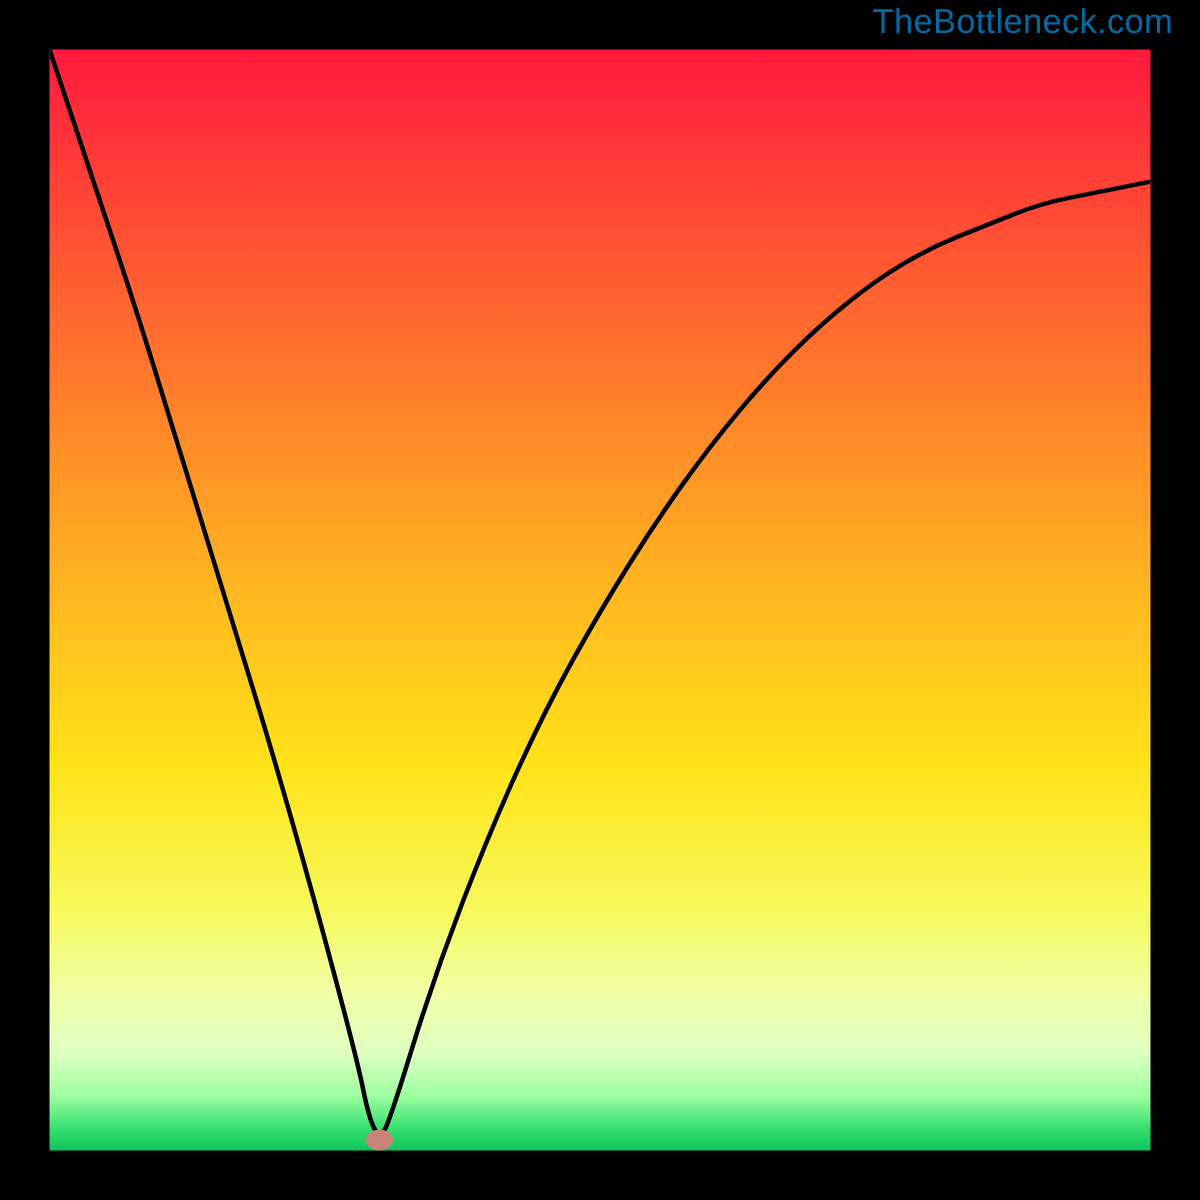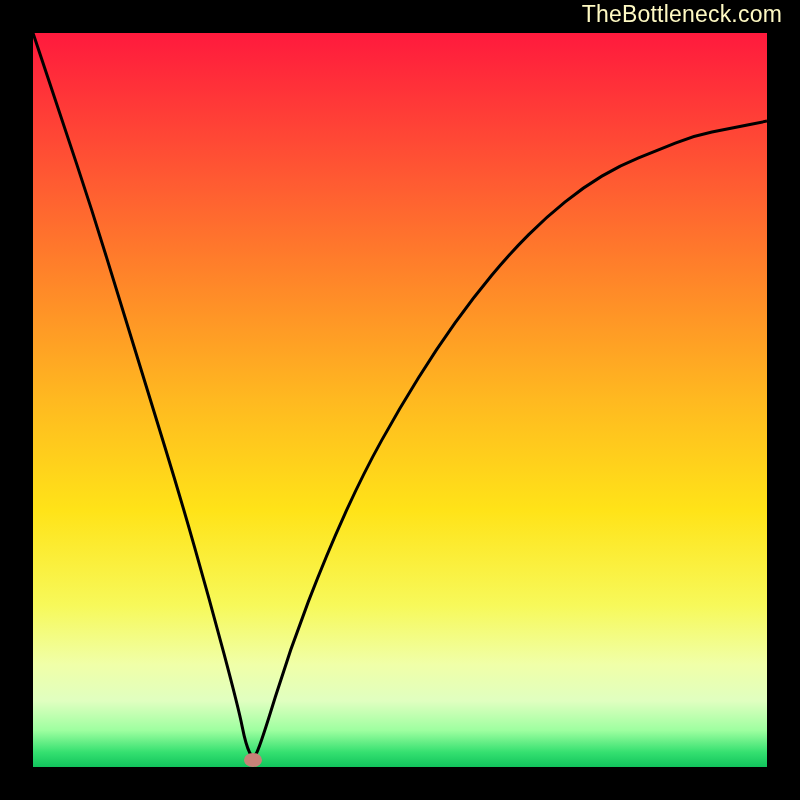--- a/index.html
+++ b/index.html
@@ -37,21 +37,21 @@
       #e0ffc0 91%,
       #9effa0 95%,
       #35e070 98%,
       #11c45c 100%
     );
   }
   .watermark {
     position: absolute;
     top: 1px;
     right: 18px;
-    color: #fef9c3;
+    color: #0369a1;
     font-size: 23px;
     letter-spacing: 0.2px;
     font-weight: 400;
   }
   svg.curve {
     position: absolute;
     inset: 0;
     width: 100%;
     height: 100%;
   }

